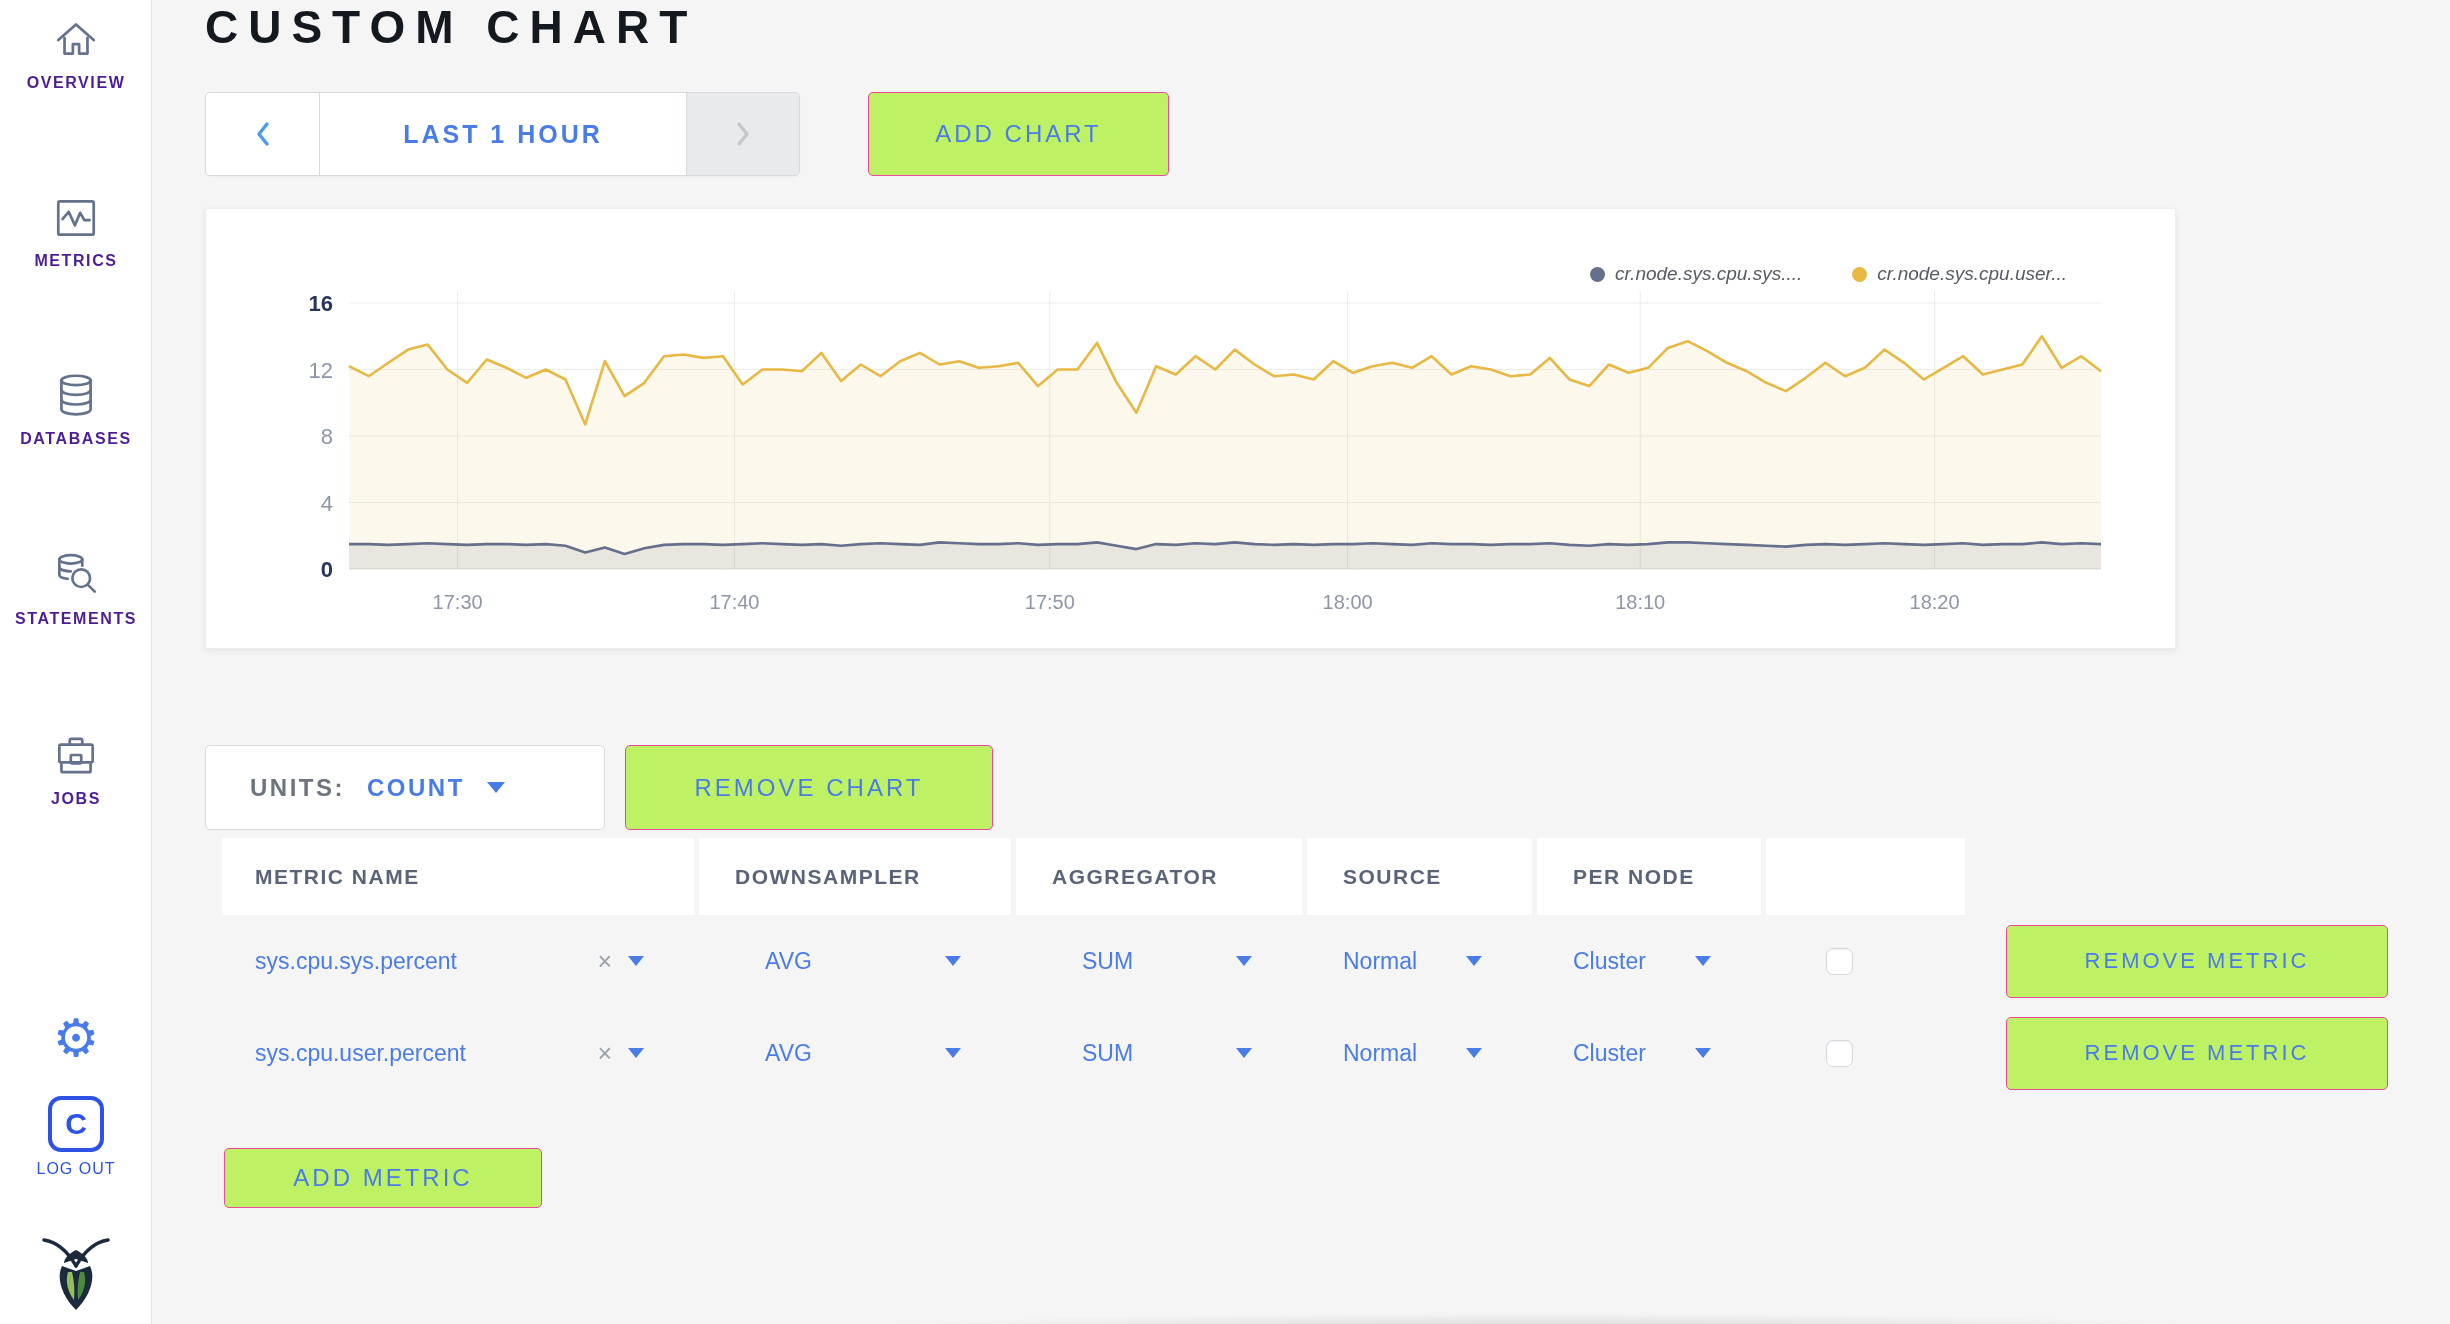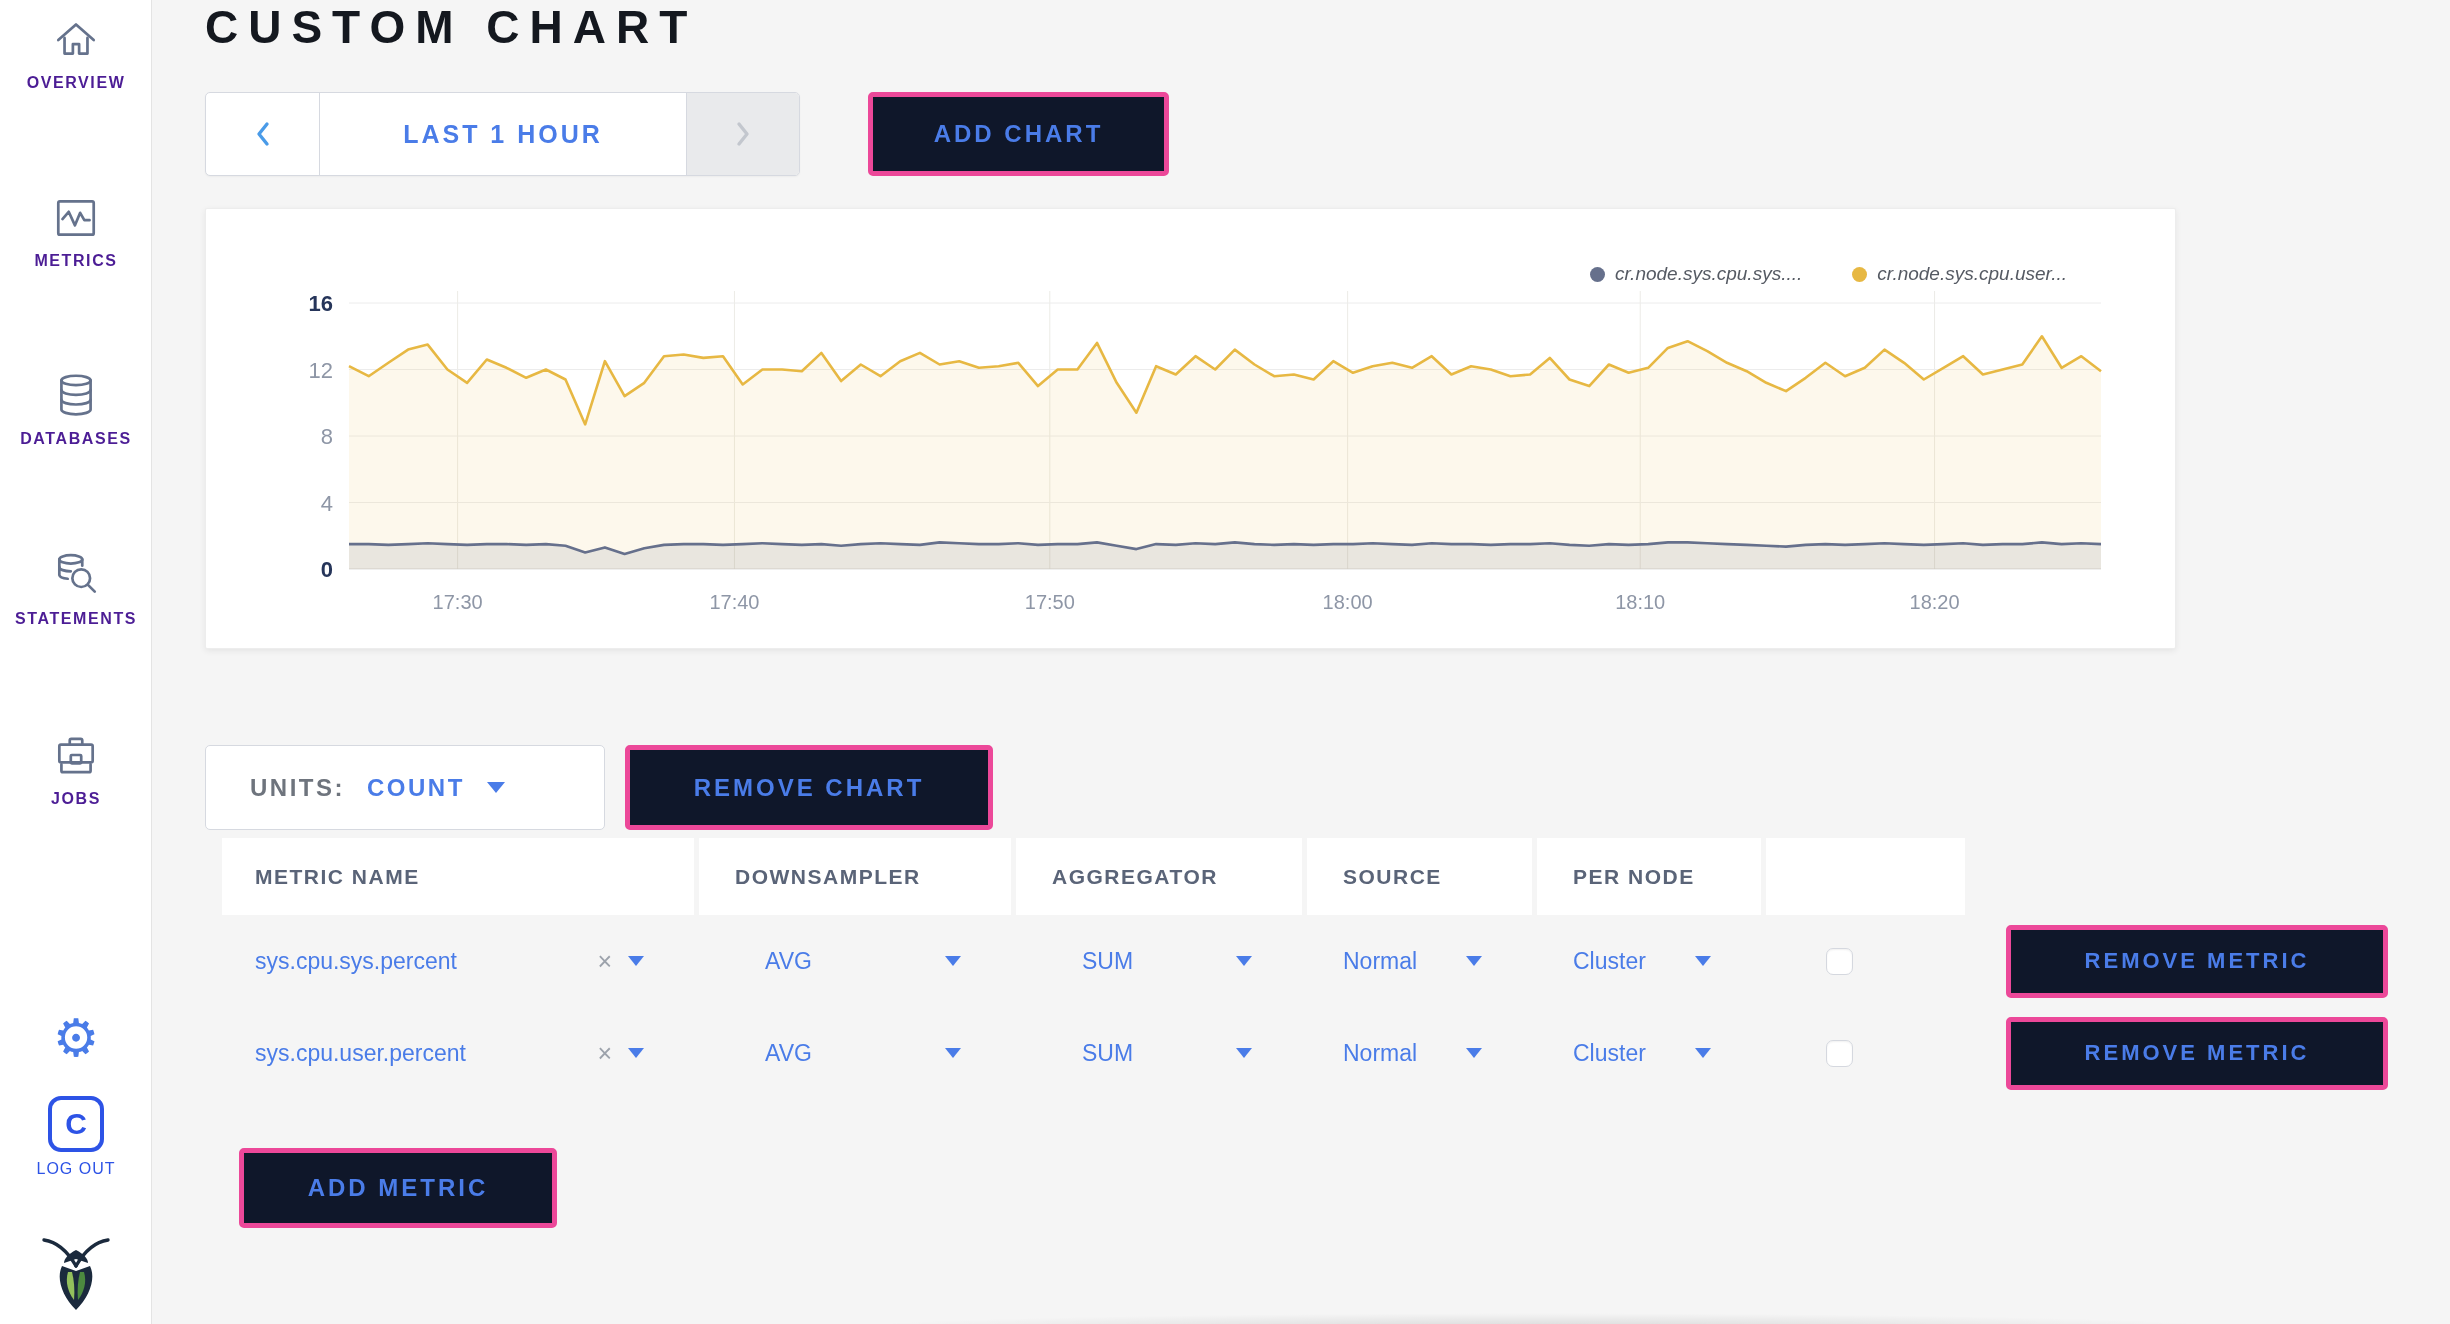--- a/index.html
+++ b/index.html
@@ -48,22 +48,22 @@
   .toolbar { position:absolute; left:52px; top:92px; height:84px; display:flex; }
   .timegroup {
     display:flex; height:84px; border:1px solid #D6D9E0; border-radius:5px;
     background:#FFFFFF; overflow:hidden; box-shadow:0 1px 2px rgba(0,0,0,0.04);
   }
   .timeseg { display:flex; align-items:center; justify-content:center; cursor:pointer; }
   .seg-prev { width:114px; border-right:1px solid #D6D9E0; }
   .seg-range { width:366px; color:#4A7CE8; font-size:25px; font-weight:700; letter-spacing:3px; }
   .seg-next { width:113px; border-left:1px solid #D6D9E0; background:#E9EAEC; }
   .btn {
-    background:#0f172a; border:5px solid #ec4899; border-radius:5px;
-    color:#4A7CE8; font-size:24px; font-weight:700; letter-spacing:3px;
+    background:#bef264; border:1px solid #ec4899; border-radius:5px;
+    color:#4A7CE8; font-size:24px; font-weight:400; letter-spacing:3px;
     display:flex; align-items:center; justify-content:center; cursor:pointer;
   }
   .add-chart { position:absolute; left:715px; top:0; width:301px; height:84px; }
 
   
   .chart-card {
     position:absolute; left:52px; top:208px; width:1971px; height:441px;
     background:#FFFFFF; border:1px solid #EDEDED; border-radius:2px;
     box-shadow:0 2px 6px rgba(0,0,0,0.07);
   }
@@ -103,21 +103,21 @@
   .x-clear { color:#9CA2AB; font-size:25px; cursor:pointer; margin-right:16px; }
   .mini-caret { width:0; height:0; border-left:8px solid transparent; border-right:8px solid transparent; border-top:10px solid #4A7CE8; cursor:pointer; }
   .cluster-right { display:flex; align-items:center; }
   .checkbox {
     width:27px; height:27px; background:#FFFFFF; border:1px solid #D5D8DF; border-radius:7px;
     box-shadow:inset 0 1px 2px rgba(0,0,0,0.06); cursor:pointer; margin-left:24px;
   }
   .c-last { padding-left:36px; align-items:center; display:flex; }
   .remove-metric { width:382px; height:73px; font-size:22px; }
 
-  .add-metric { position:absolute; left:86px; top:1148px; width:318px; height:80px; }
+  .add-metric { position:absolute; left:71px; top:1148px; width:318px; height:60px; }
 
   .bottom-shadow {
     position:absolute; left:630px; right:0; bottom:0; height:16px;
     background:radial-gradient(ellipse 55% 140% at 50% 130%, rgba(0,0,0,0.12), rgba(0,0,0,0) 70%);
   }
 
   svg.si { stroke:#65728C; fill:none; stroke-width:2.6; stroke-linecap:round; stroke-linejoin:round; }
 </style>
 </head>
 <body>

